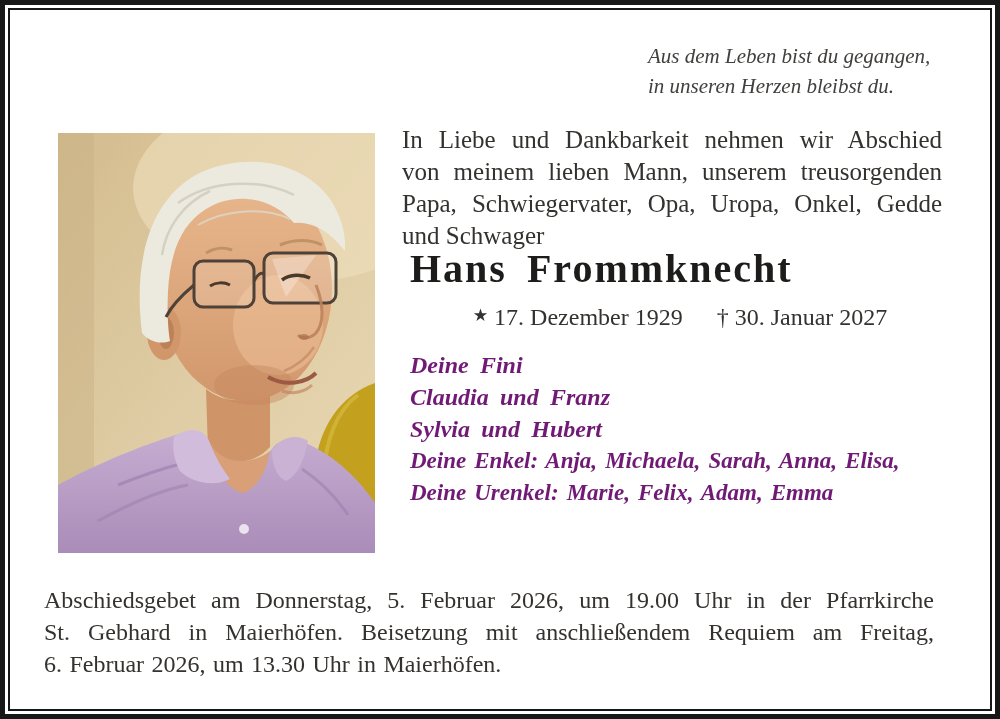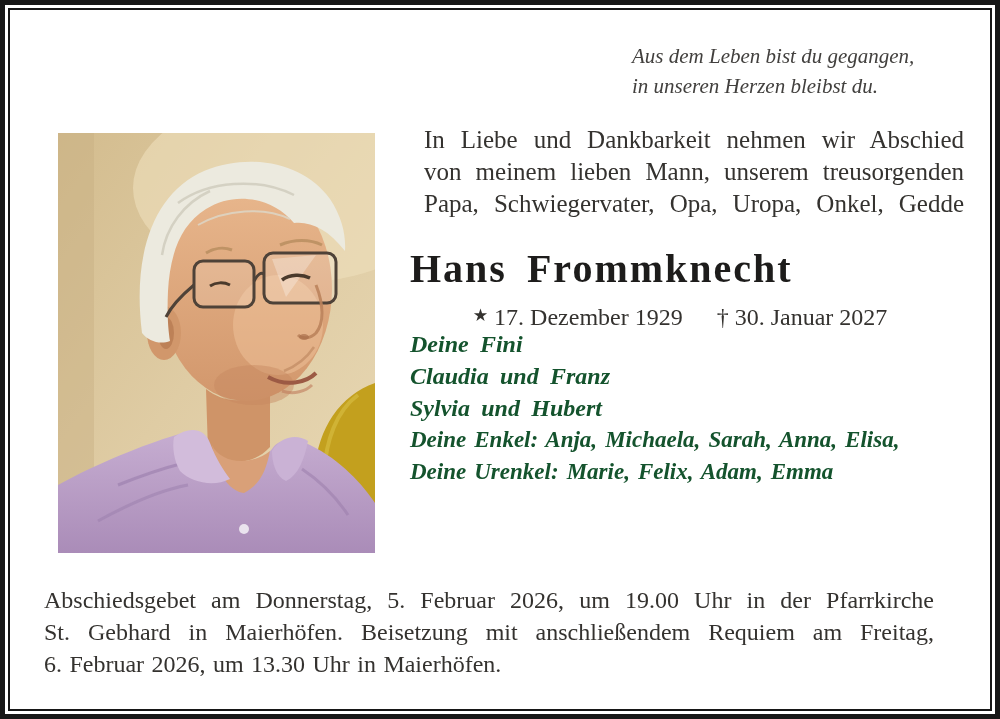--- a/index.html
+++ b/index.html
@@ -18,31 +18,31 @@
     border: 5px solid #171717;
     pointer-events: none;
   }
   .frame-inner {
     position: absolute; inset: 8px;
     border: 2px solid #171717;
     pointer-events: none;
   }
 
   .epigraph {
-    position: absolute; left: 632px; top: 41px;
+    position: absolute; left: 648px; top: 41px;
     font-style: italic; font-size: 21px; line-height: 30px;
     color: #42403e; white-space: nowrap;
   }
 
   .portrait {
     position: absolute; left: 58px; top: 133px;
     width: 317px; height: 420px; display: block;
   }
 
-  .right-col { position: absolute; left: 424px; width: 540px; }
+  .right-col { position: absolute; left: 402px; width: 540px; }
 
   .intro { top: 124px; font-size: 25px; color: #34322f; }
   .intro .line { display: block; height: 32px; line-height: 32px; }
   .jline { text-align: justify; text-align-last: justify; }
 
   .deceased-name {
     position: absolute; left: 410px; top: 238px; width: 540px;
     font-size: 40px; line-height: 62px; font-weight: bold;
     color: #1d1c1b; letter-spacing: 2px; word-spacing: 0.2em;
     white-space: nowrap;
@@ -50,22 +50,22 @@
 
   .dates {
     position: absolute; left: 410px; top: 302px; width: 540px;
     display: flex; justify-content: center; gap: 34px;
     font-size: 24px; line-height: 30px; color: #34322f; white-space: nowrap;
   }
   .dates .sym-star { font-size: 0.72em; position: relative; top: -4px; margin-right: 6px; }
   .dates .sym-cross { margin-right: 6px; }
 
   .family {
-    position: absolute; left: 410px; top: 328px; width: 540px;
-    font-style: italic; font-weight: bold; color: #14532d;
+    position: absolute; left: 410px; top: 349px; width: 540px;
+    font-style: italic; font-weight: bold; color: #701a75;
   }
   .family .line { display: block; height: 32px; line-height: 32px; white-space: nowrap; }
   .family .mourner { font-size: 24px; word-spacing: 0.22em; }
   .family .desc { font-size: 23px; word-spacing: 0.1em; }
 
   .funeral {
     position: absolute; left: 44px; top: 584px; width: 890px;
     font-size: 24px; color: #34322f;
   }
   .funeral .line { display: block; height: 32px; line-height: 32px; word-spacing: 0.06em; }
@@ -146,20 +146,21 @@
 
   <div class="epigraph">
     <span class="line" style="display:block">Aus dem Leben bist du gegangen,</span>
     <span class="line" style="display:block">in unseren Herzen bleibst du.</span>
   </div>
 
   <div class="right-col intro">
     <span class="line jline">In Liebe und Dankbarkeit nehmen wir Abschied</span>
     <span class="line jline">von meinem lieben Mann, unserem treusorgenden</span>
     <span class="line jline">Papa, Schwiegervater, Opa, Uropa, Onkel, Gedde</span>
+    <span class="line">und Schwager</span>
   </div>
 
   <div class="deceased-name">Hans Frommknecht</div>
 
   <div class="dates">
     <span>
       <span class="sym-star">★</span><span>17. Dezember 1929</span>
     </span>
     <span>
       <span class="sym-cross">†</span><span>30. Januar 2027</span>

